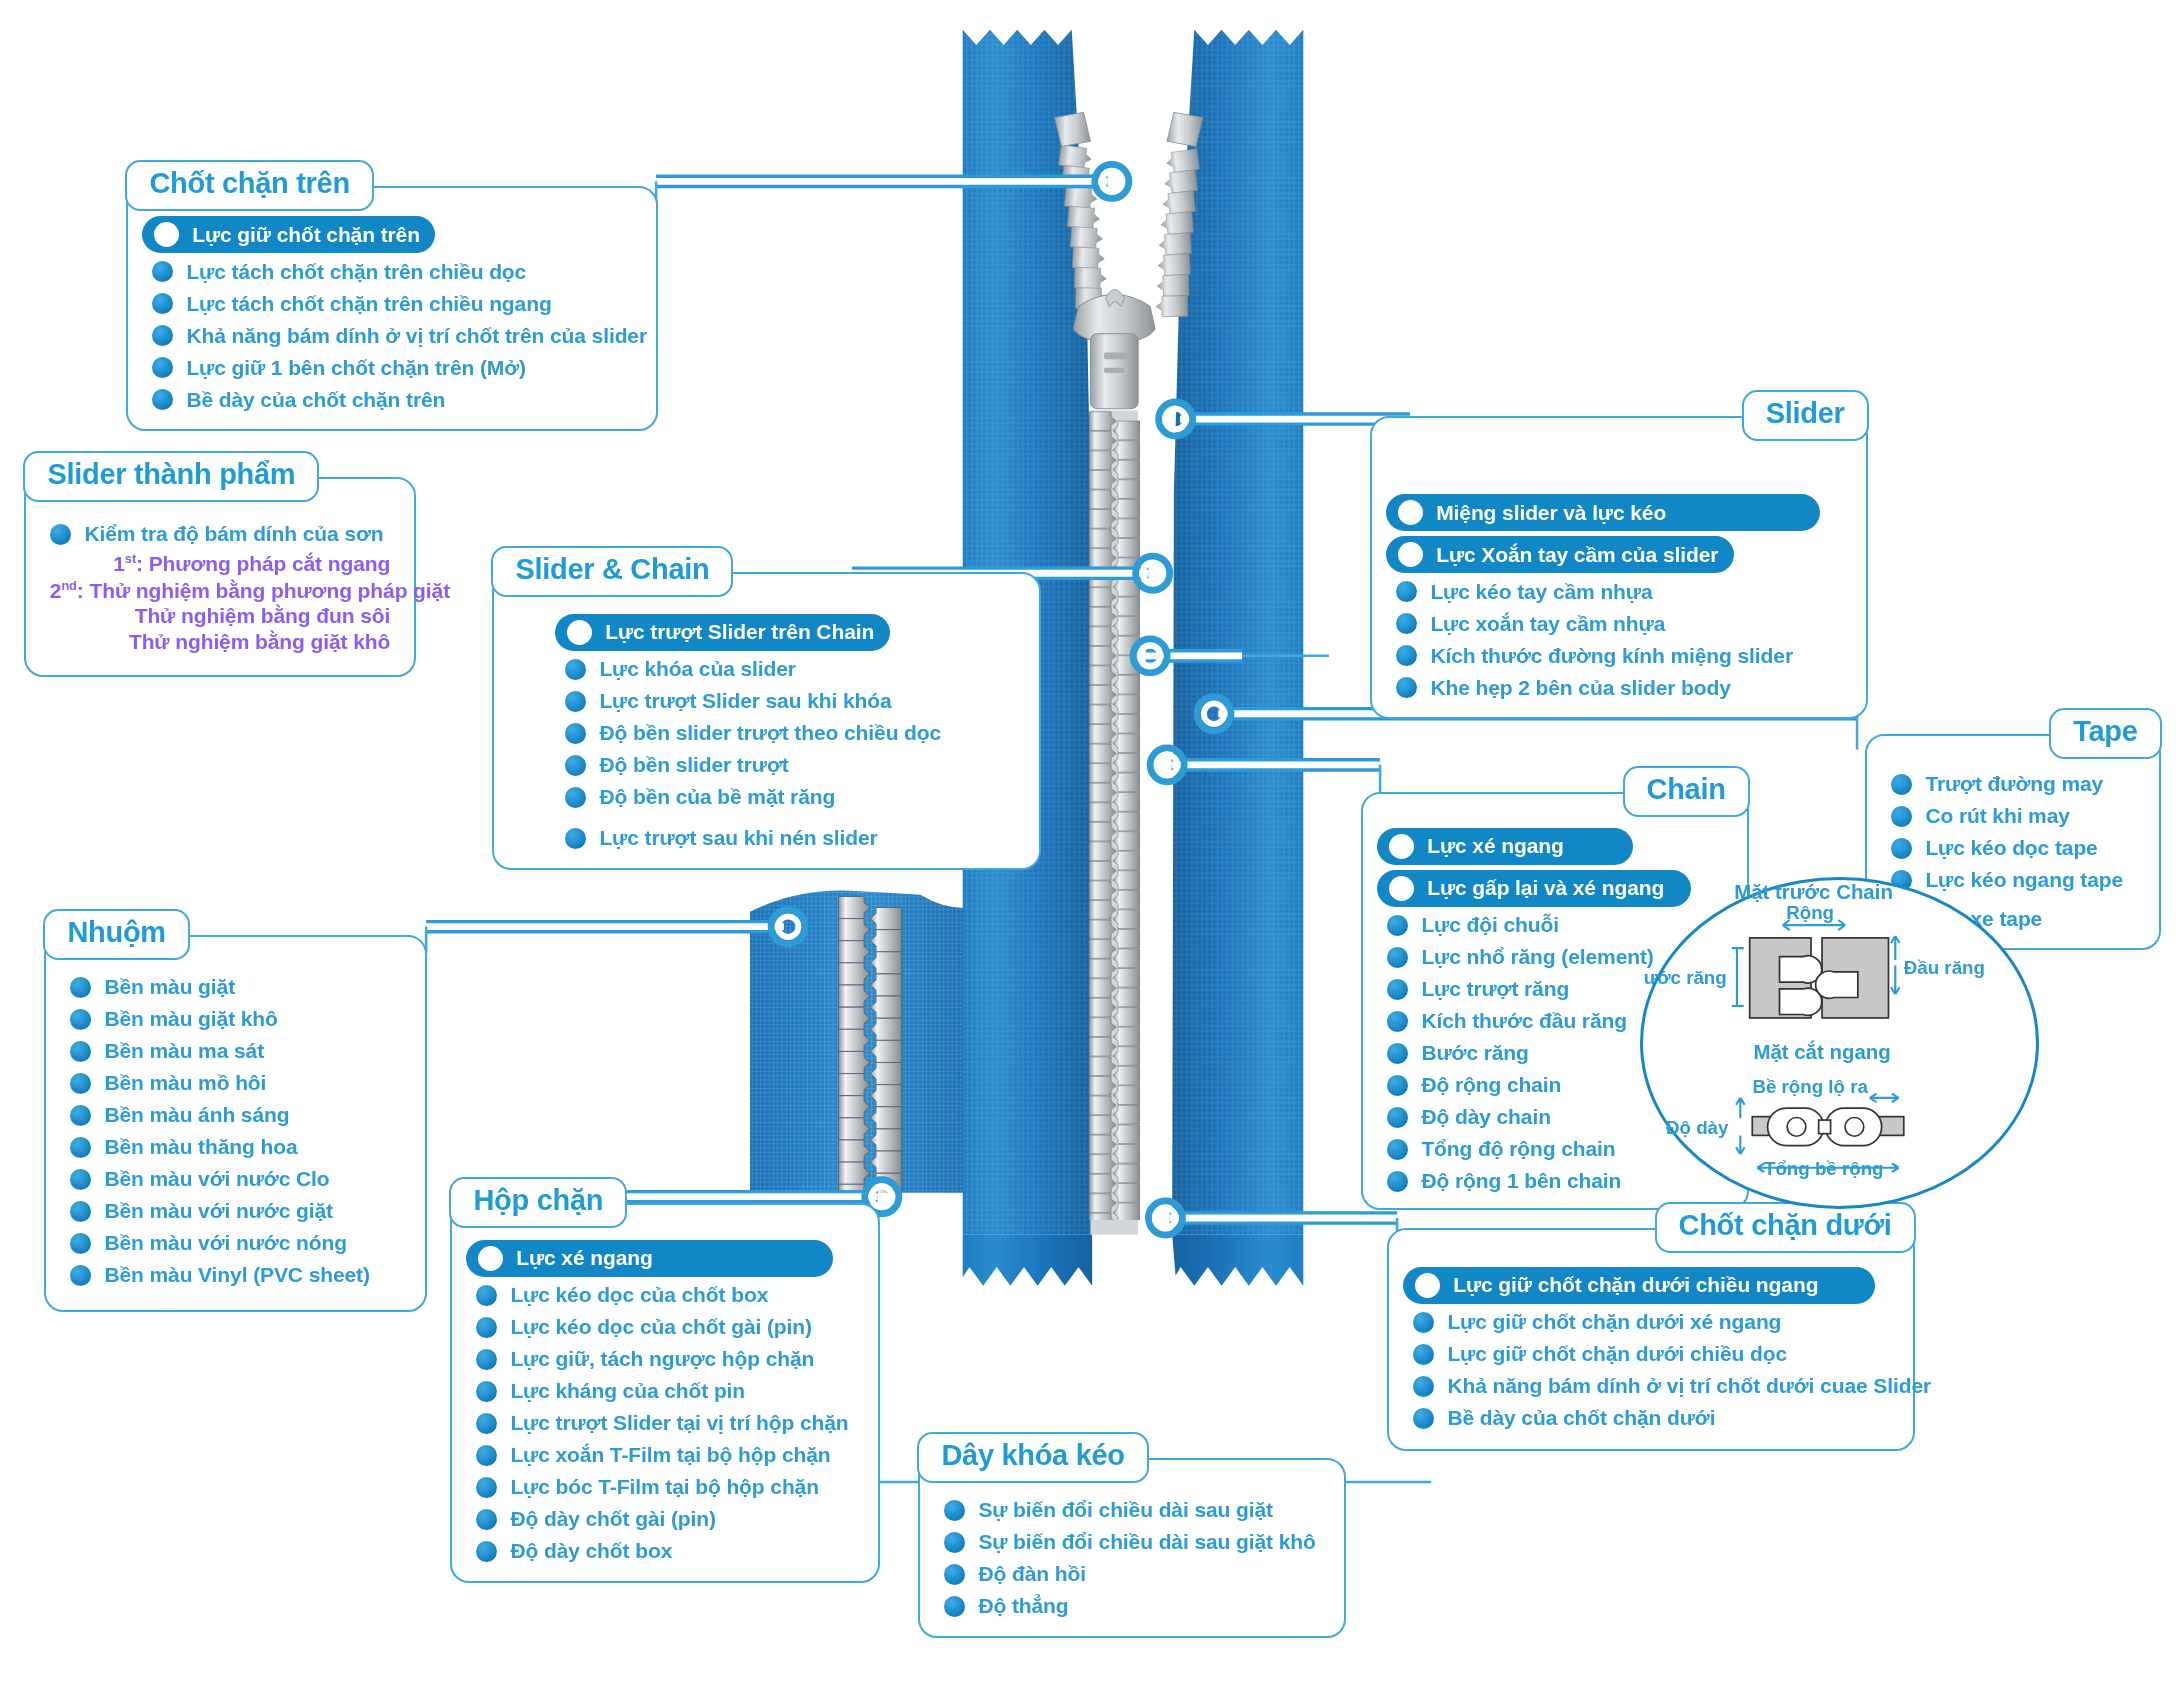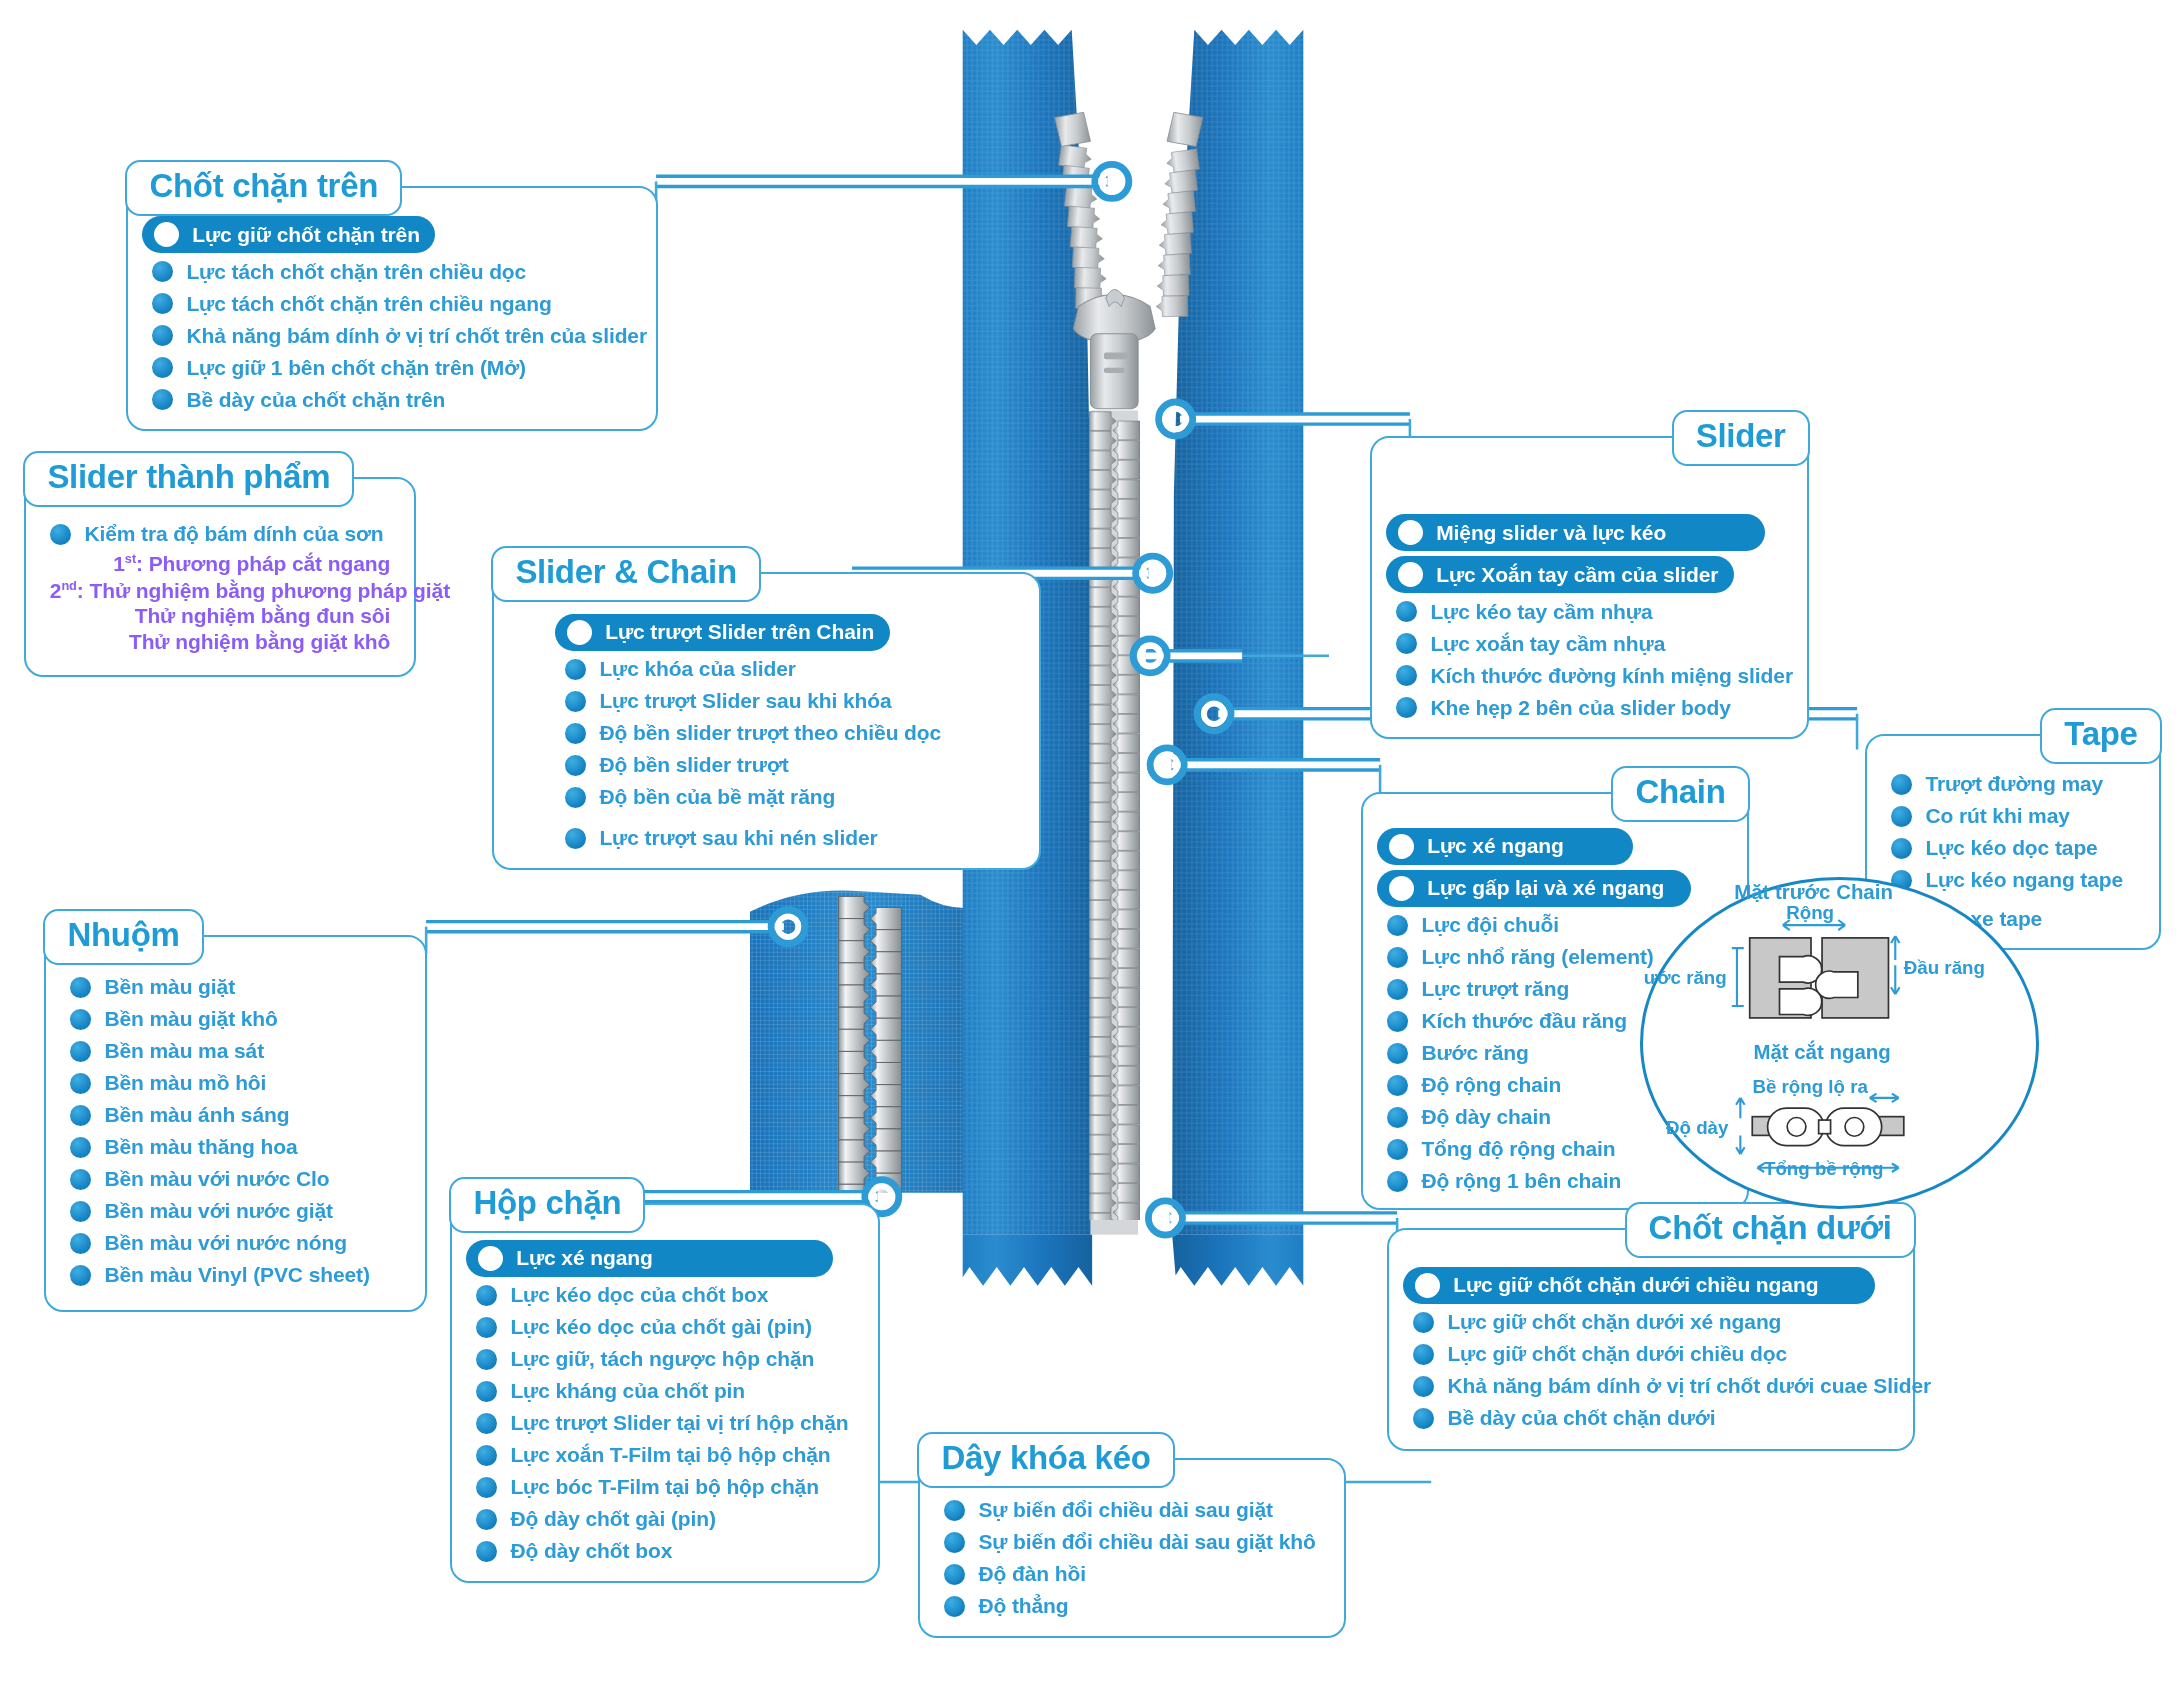--- a/index.html
+++ b/index.html
@@ -20,21 +20,21 @@
     z-index:40;
   }
   .panel .title-tab{
     position:absolute;
     top:-28px;
     border:2.6px solid #3FA9DC;
     background:#ffffff;
     border-radius:15.3px;
     padding:5.1px 22px 8.5px 22px;
     color:#1F9BD6;
-    font-size:33px;
+    font-size:29px;
     font-weight:bold;
     white-space:nowrap;
     letter-spacing:-0.3px;
     z-index:60;
   }
   .panel.tab-left .title-tab{ left:-2.6px; }
   .panel.tab-right .title-tab{ right:-2.6px; }
 
   .items{ padding:15.3px 13.6px 13.6px 13.6px; }
 
@@ -630,21 +630,21 @@
           <span class="dot"></span>
           <span class="txt">Độ đàn hồi</span>
         </div>
       <div class="row">
           <span class="dot"></span>
           <span class="txt">Độ thẳng</span>
         </div>
     </div>
   </div>
 
-  <div class="panel tab-right" style="left:1370px; top:436px; width:439px;">
+  <div class="panel tab-right" style="left:1370px; top:416px; width:498px;">
     <div class="title-tab">Slider</div>
     <div class="items" style="padding-top:32px; padding-bottom:13.6px;">
       <div class="row pill" style="width:93%;margin-top:44px;">
         <span class="dot"></span>
         <span class="txt">Miệng slider và lực kéo</span>
       </div>
       <div class="row pill">
         <span class="dot"></span>
         <span class="txt">Lực Xoắn tay cầm của slider</span>
       </div>

